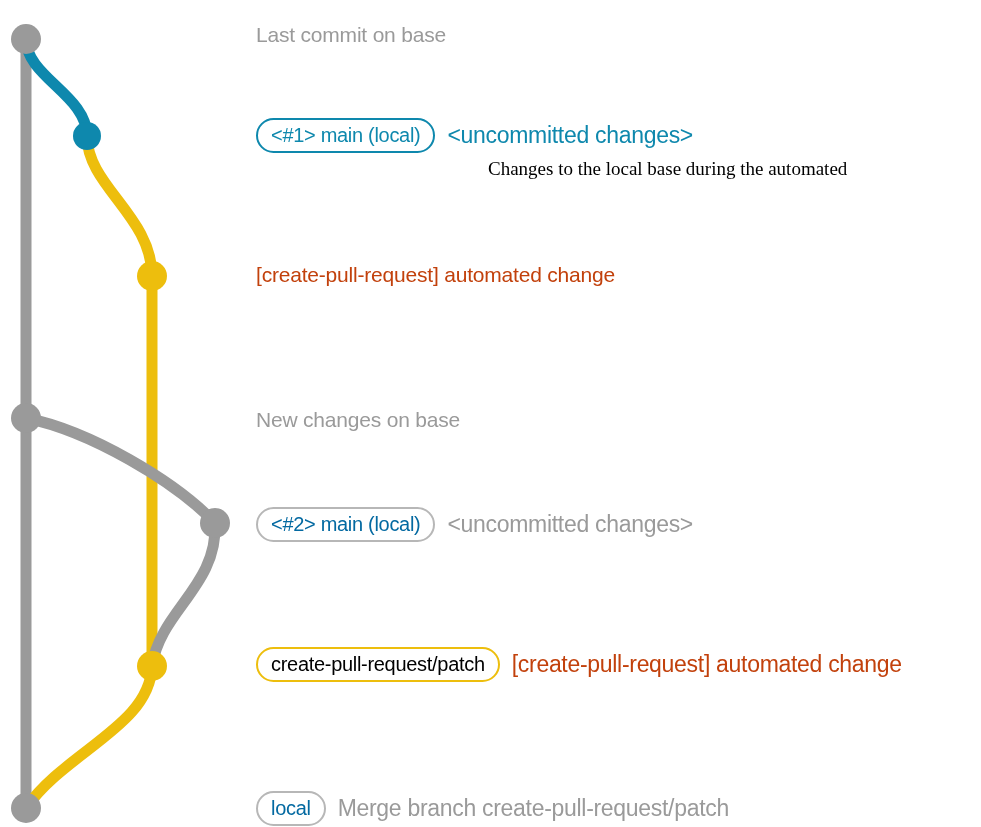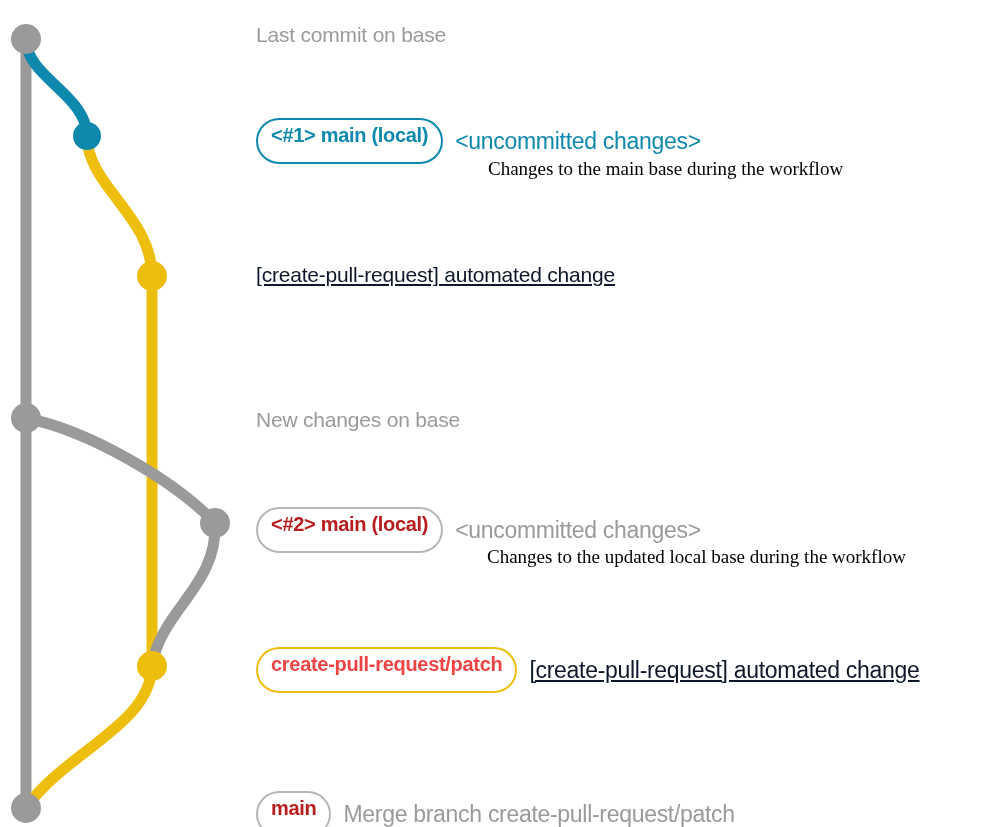--- a/index.html
+++ b/index.html
@@ -35,47 +35,46 @@
   }
   .plain-label {
     font-family: "Liberation Sans", sans-serif;
     font-size: 21px;
     letter-spacing: -0.2px;
   }
   .badge {
     display: inline-block;
     border: 2px solid;
     border-radius: 999px;
-    padding: 5px 13px 17px 13px;
+    padding: 5px 13px 6px 13px;
     font-family: "Liberation Sans", sans-serif;
     font-size: 20px;
     line-height: 1.0;
     letter-spacing: -0.3px;
     background: #ffffff;
-    font-weight: bold;
   }
   .subject {
     font-family: "Liberation Sans", sans-serif;
     font-size: 23px;
     letter-spacing: -0.3px;
     margin-left: 12px;
   }
   .desc {
     position: absolute;
     font-family: "Liberation Serif", serif;
     font-size: 19px;
     color: #000000;
     white-space: nowrap;
   }
   .c-gray   { color: #9a9a9a; }
-  .b-gray   { color: #b91c1c; border-color: #b7b7b7; }
+  .b-gray   { color: #0369a1; border-color: #b7b7b7; }
   .c-blue   { color: #0e88ad; }
   .b-blue   { color: #0e88ad; border-color: #0e88ad; }
-  .c-yellow { color: #0f172a; text-decoration: underline; }
-  .b-yellow { color: #ef4444; border-color: #edbe0d; }
+  .c-yellow { color: #c2410c; }
+  .b-yellow { color: #000000; border-color: #edbe0d; }
 </style>
 </head>
 <body>
 
 <div id="stage">
 
   <svg id="graph" viewBox="0 0 260 827" width="260" height="827">
 
     <path d="M 26,28 L 26,407 L 26,797" stroke="#9a9a9a" stroke-width="11" fill="none" stroke-linecap="round"></path>
 
@@ -101,39 +100,38 @@
   </svg>
 
   <div class="row" style="left:256px; top:12px;">
     <span class="plain-label c-gray">Last commit on base</span>
   </div>
 
   <div class="row" style="left:256px; top:107px;">
     <span class="badge b-blue">&lt;#1&gt; main (local)</span>
     <span class="subject c-blue">&lt;uncommitted changes&gt;</span>
   </div>
-  <div class="desc" style="left:488px; top:147px;">Changes to the main base during the workflow</div>
+  <div class="desc" style="left:488px; top:147px;">Changes to the local base during the automated</div>
 
   <div class="row" style="left:256px; top:252px;">
     <span class="plain-label c-yellow">[create-pull-request] automated change</span>
   </div>
 
   <div class="row" style="left:256px; top:397px;">
     <span class="plain-label c-gray">New changes on base</span>
   </div>
 
   <div class="row" style="left:256px; top:496px;">
     <span class="badge b-gray">&lt;#2&gt; main (local)</span>
     <span class="subject c-gray">&lt;uncommitted changes&gt;</span>
   </div>
-  <div class="desc" style="left:487px; top:535px;">Changes to the updated local base during the workflow</div>
 
   <div class="row" style="left:256px; top:636px;">
     <span class="badge b-yellow">create-pull-request/patch</span>
     <span class="subject c-yellow">[create-pull-request] automated change</span>
   </div>
 
   <div class="row" style="left:256px; top:780px;">
-    <span class="badge b-gray">main</span>
+    <span class="badge b-gray">local</span>
     <span class="subject c-gray">Merge branch create-pull-request/patch</span>
   </div>
 
 </div>
 
 </body></html>

